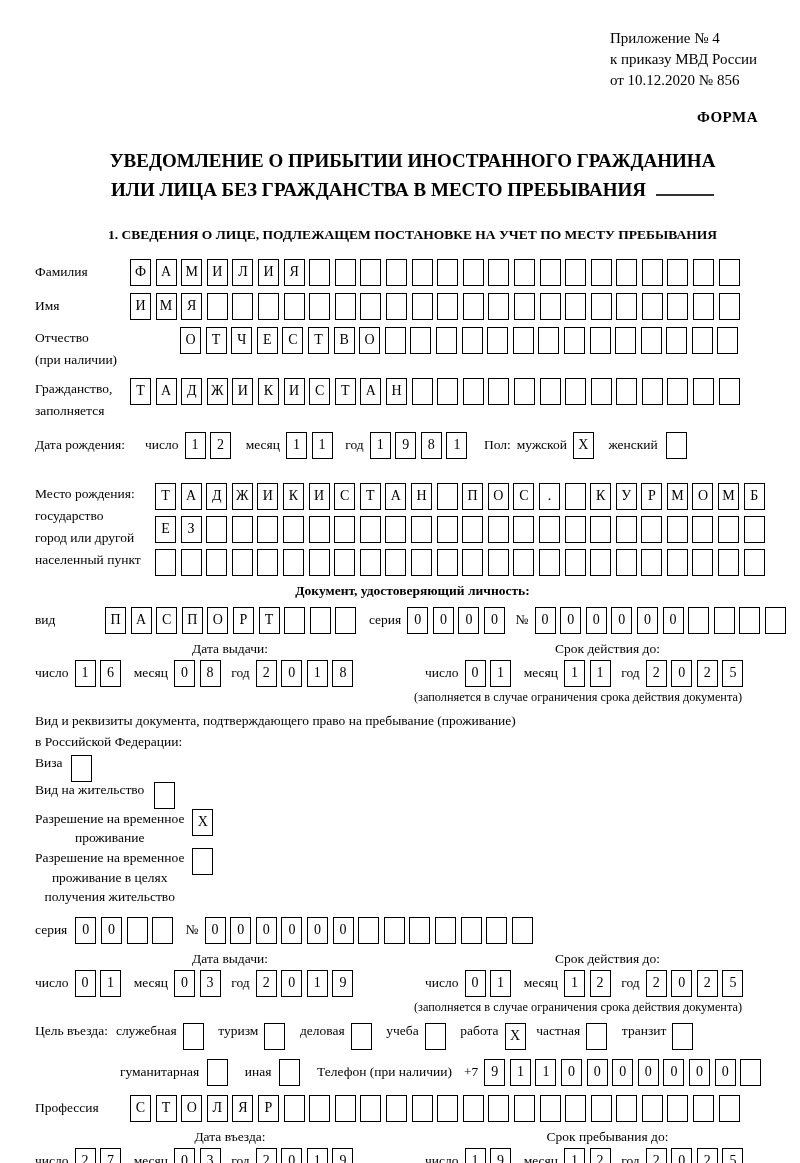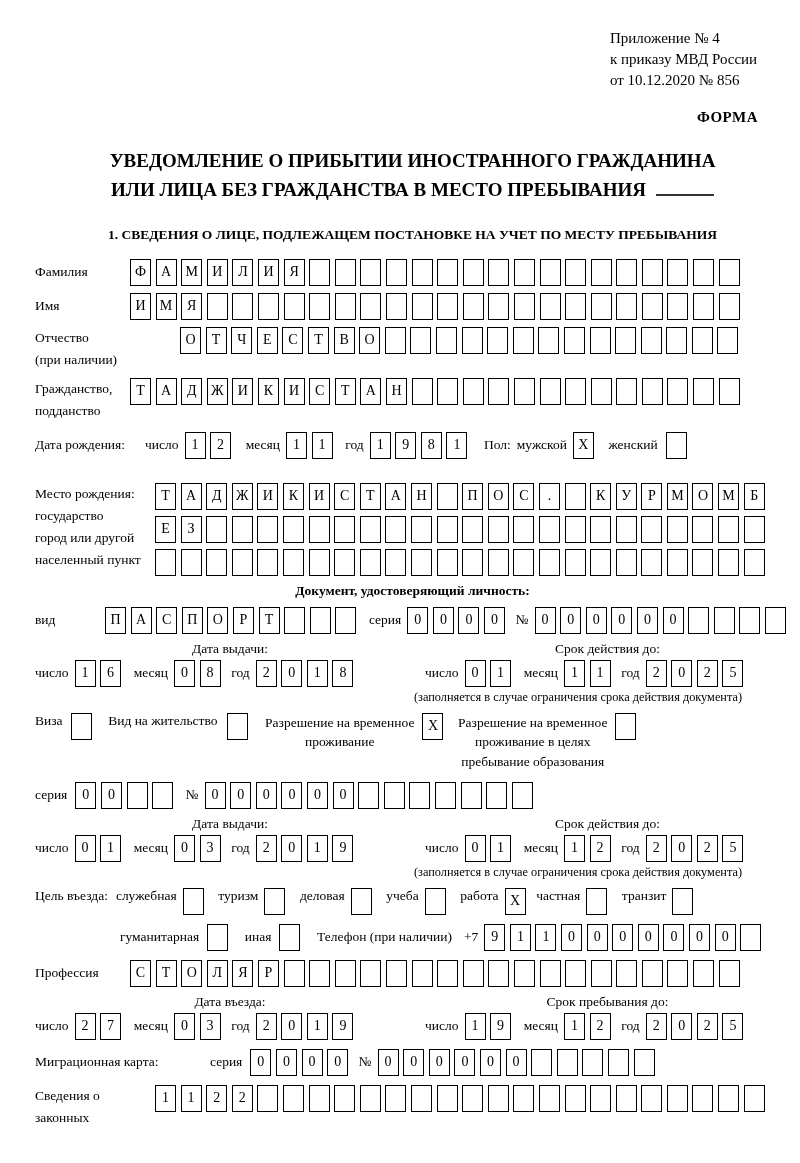--- a/index.html
+++ b/index.html
@@ -149,21 +149,21 @@
         <span class="cell"></span>
         <span class="cell"></span>
         <span class="cell"></span>
         <span class="cell"></span>
       </span>
   </div>
 
   <div class="frow">
     <div class="lblcol" style="width:95px;">
       <div>Гражданство,</div>
-      <div>подданство</div>
+      <div>заполняется</div>
     </div>
     <span class="cellrow">
         <span class="cell">Т</span>
         <span class="cell">А</span>
         <span class="cell">Д</span>
         <span class="cell">Ж</span>
         <span class="cell">И</span>
         <span class="cell">К</span>
         <span class="cell">И</span>
         <span class="cell">С</span>
@@ -382,22 +382,26 @@
       <span class="cellrow">
           <span class="cell">2</span>
           <span class="cell">0</span>
           <span class="cell">2</span>
           <span class="cell">5</span>
         </span>
     </div>
   </div>
   <div class="noteR">(заполняется в случае ограничения срока действия документа)</div>
 
-
-  <div class="frow" style="">
+  <div style="margin-bottom:5px;">
+    <div style="margin-bottom:5px;">Вид и реквизиты документа, подтверждающего право на пребывание (проживание)</div>
+    <div>в Российской Федерации:</div>
+  </div>
+
+  <div class="frow" style="flex-direction:column;">
     <div class="opt mr12">
       <span class="t mr8">Виза</span>
       <span class="cellrow">
           <span class="cell"></span>
         </span>
     </div>
     <div class="opt mr12">
       <span class="t mr10">Вид на жительство</span>
       <span class="cellrow">
           <span class="cell"></span>
@@ -409,21 +413,21 @@
         <div>проживание</div>
       </span>
       <span class="cellrow">
           <span class="cell">X</span>
         </span>
     </div>
     <div class="opt">
       <span class="optlines">
         <div>Разрешение на временное</div>
         <div>проживание в целях</div>
-        <div>пребывание образования</div>
+        <div>получения жительство</div>
       </span>
       <span class="cellrow">
           <span class="cell"></span>
         </span>
     </div>
   </div>
 
   <div class="frow c" style="margin-top:10px;">
     <span class="t mr8">серия</span>
     <span class="cellrow mr8">

